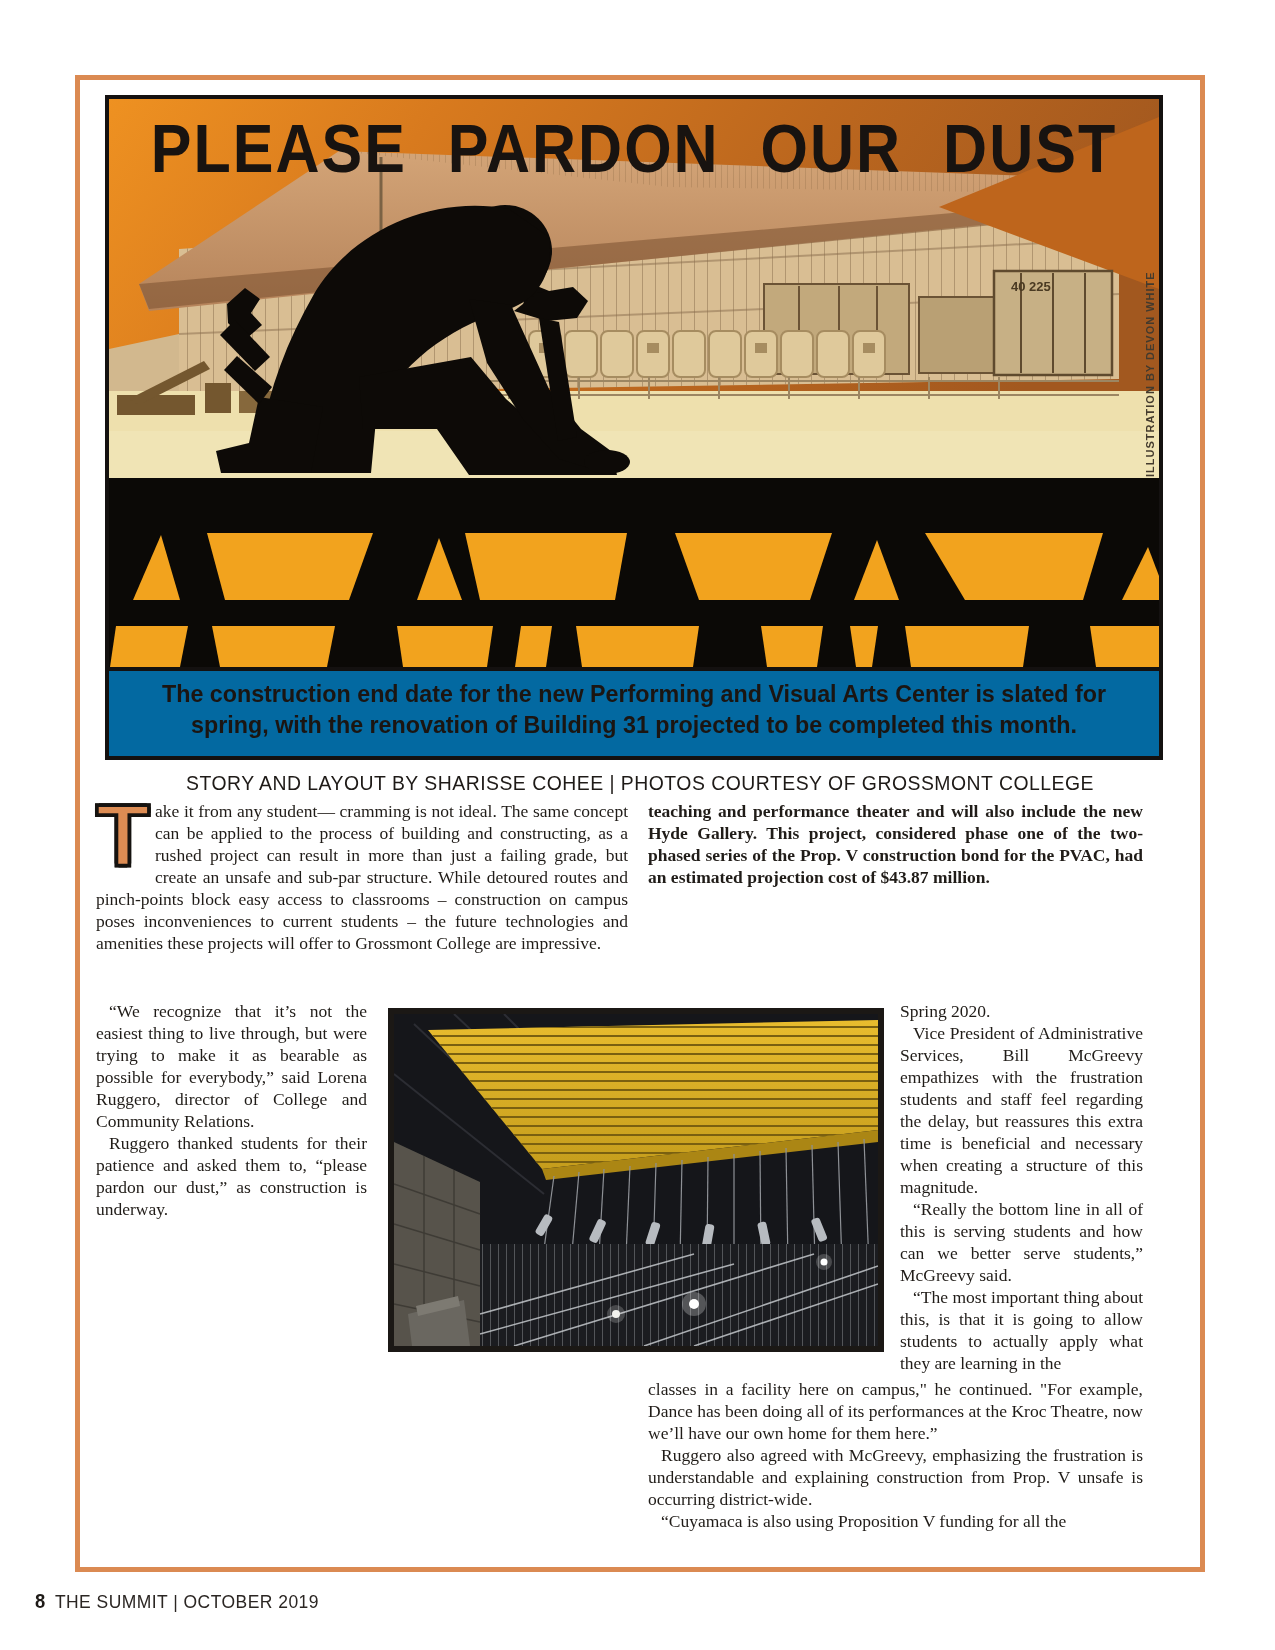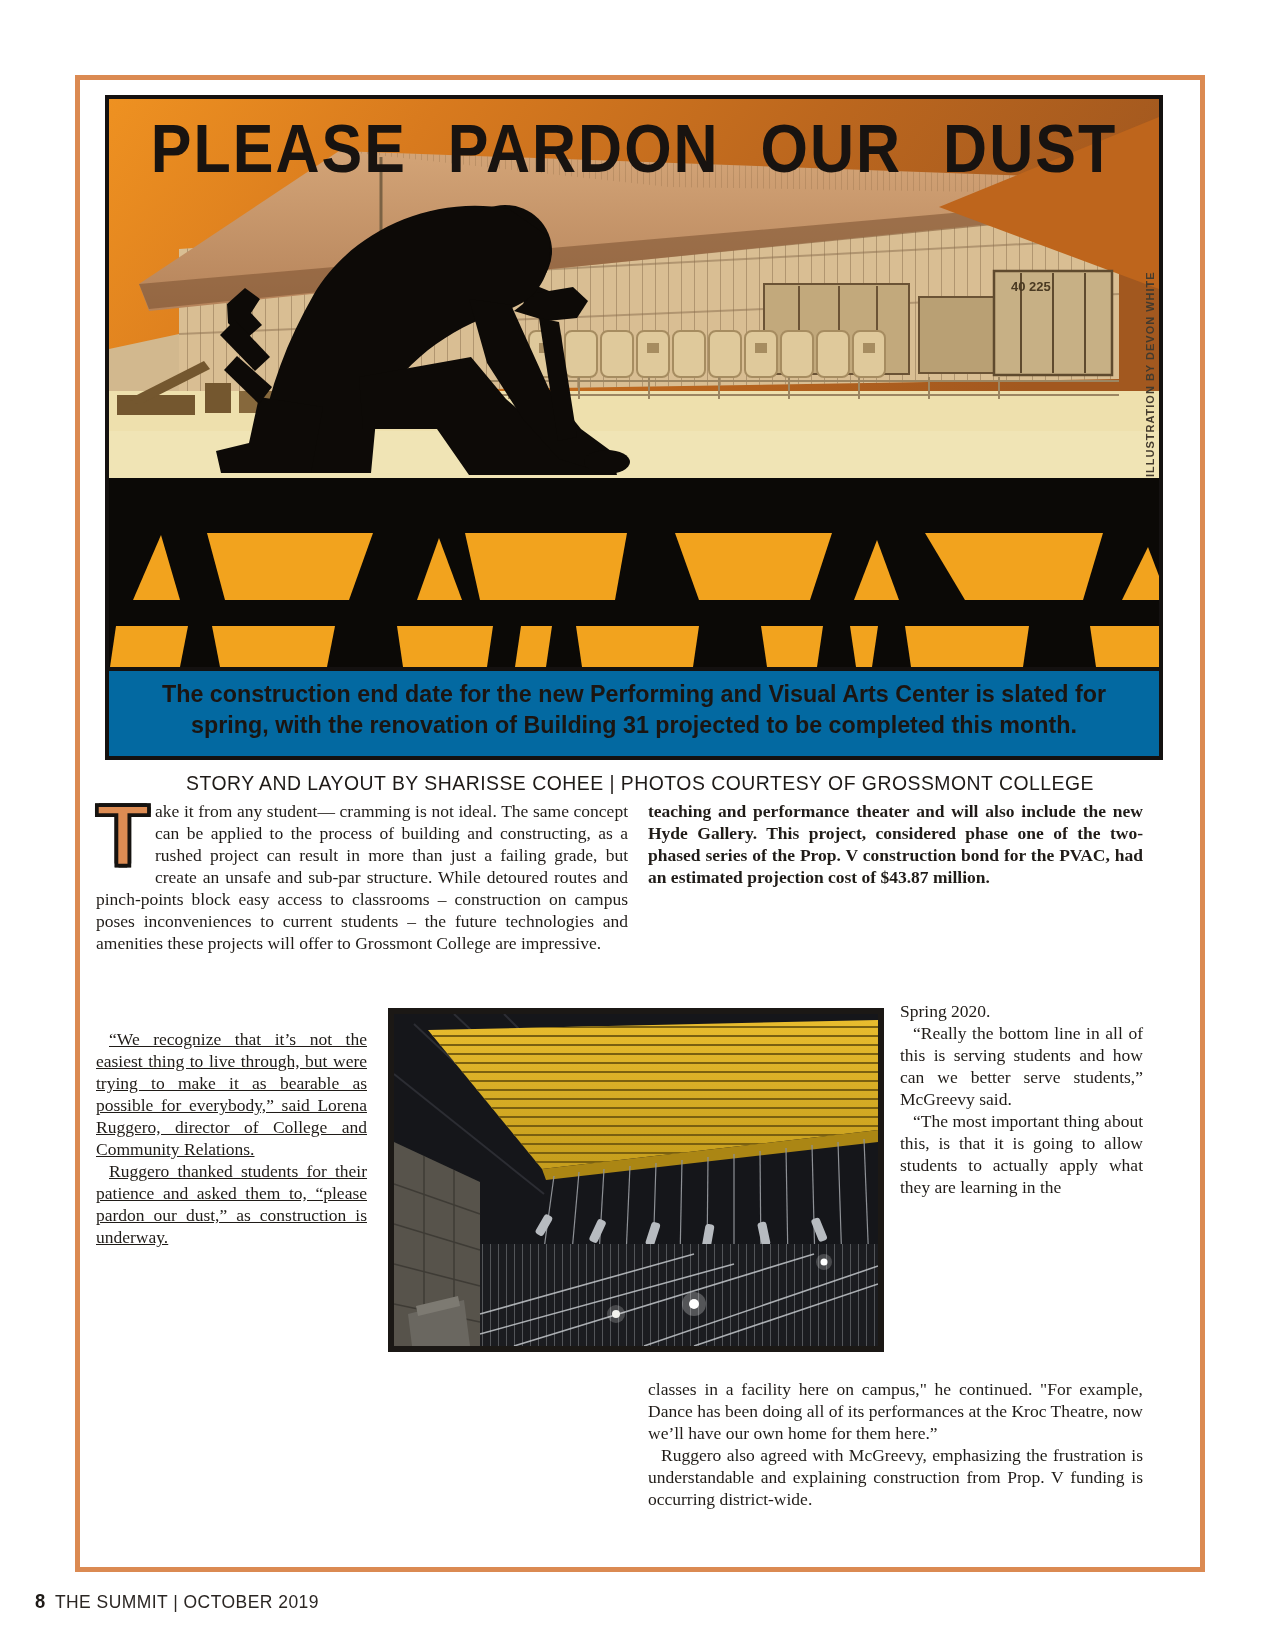--- a/index.html
+++ b/index.html
@@ -28,21 +28,21 @@
                 transform-origin:center;white-space:nowrap;}
   
   .byline{position:absolute;left:110px;top:772px;width:1060px;text-align:center;
           font-family:"Liberation Sans", sans-serif;font-size:20px;letter-spacing:.5px;
           color:#1e1a17;transform:scaleX(.97);transform-origin:center;}
   
   .bodycol{position:absolute;font-size:17.5px;line-height:22px;text-align:justify;color:#201c18;}
   .bodycol p{margin:0;text-indent:13px;}
   .bodycol p.noindent{text-indent:0;}
   #col1-intro{left:96px;top:800px;width:532px;}
-  #col1-narrow{left:96px;top:1028px;width:271px;text-decoration:underline;}
+  #col1-narrow{left:96px;top:1000px;width:271px;}
   #col1-bottom{left:96px;top:1378px;width:532px;}
   #col2-top{left:648px;top:800px;width:495px;font-weight:bold;}
   #col2-narrow{left:900px;top:1000px;width:243px;}
   #col2-bottom{left:648px;top:1378px;width:495px;}
   .dropcap{float:left;width:50px;height:66px;margin:4px 9px 0 0;
            font-family:"Liberation Sans", sans-serif;font-weight:bold;font-size:88px;line-height:62px;
            color:#dd8c53;-webkit-text-stroke:3.5px #161310;
            text-shadow:-2px -2px 0 #161310,2px -2px 0 #161310,-2px 2px 0 #161310,2px 2px 0 #161310;}
   
   .center-photo{position:absolute;left:388px;top:1008px;width:496px;height:344px;
@@ -202,27 +202,29 @@
 
   <div class="bodycol" id="col1-bottom">
   </div>
 
   <div class="bodycol" id="col2-top">
     <p class="noindent">teaching and performance theater and will also include the new Hyde Gallery. This project, considered phase one of the two-phased series of the Prop. V construction bond for the PVAC, had an estimated projection cost of $43.87 million.</p>
   </div>
 
   <div class="bodycol" id="col2-narrow">
     <p class="noindent">Spring 2020.</p>
+    <p>Vice President of Administrative Services, Bill McGreevy empathizes with the frustration students and staff feel regarding the delay, but reassures this extra time is beneficial and necessary when creating a structure of this magnitude.</p>
     <p>“Really the bottom line in all of this is serving students and how can we better serve students,” McGreevy said.</p>
     <p>“The most important thing about this, is that it is going to allow students to actually apply what they are learning in the</p>
   </div>
 
   <div class="bodycol" id="col2-bottom">
     <p class="noindent">classes in a facility here on campus," he continued. "For example, Dance has been doing all of its performances at the Kroc Theatre, now we’ll have our own home for them here.”</p>
-    <p>Ruggero also agreed with McGreevy, emphasizing the frustration is understandable and explaining construction from Prop. V  funding is occurring district-wide.</p>
+    <p>Ruggero also agreed with McGreevy, emphasizing the frustration is understandable and explaining construction from Prop. V  unsafe is occurring district-wide.</p>
+    <p>“Cuyamaca is also using Proposition V funding for all the</p>
   </div>
 
   <div class="center-photo">
     <svg width="484" height="332" viewBox="0 0 484 332">
       <defs>
         <linearGradient id="yg" x1="0" y1="0" x2="0" y2="1">
           <stop offset="0" stop-color="#e8bc2e"></stop>
             <stop offset="1" stop-color="#c59d1c"></stop>
         </linearGradient>
         <pattern id="slats" width="10" height="9" patternUnits="userSpaceOnUse">

